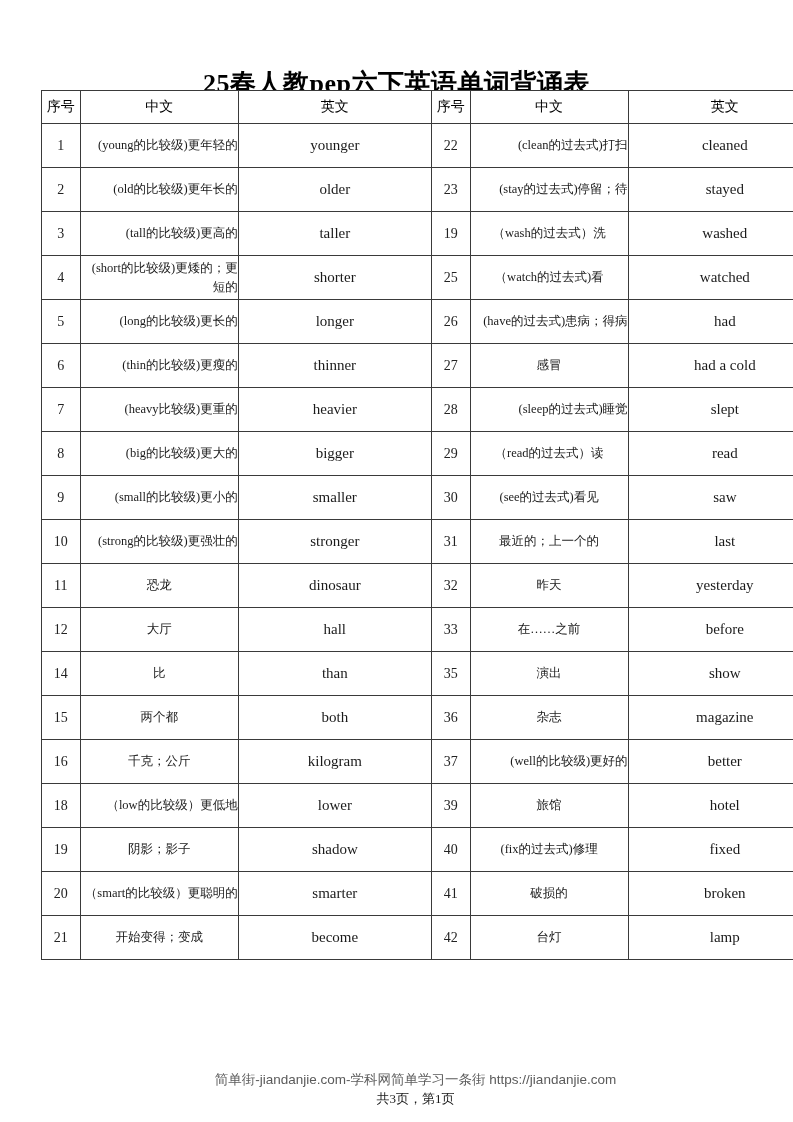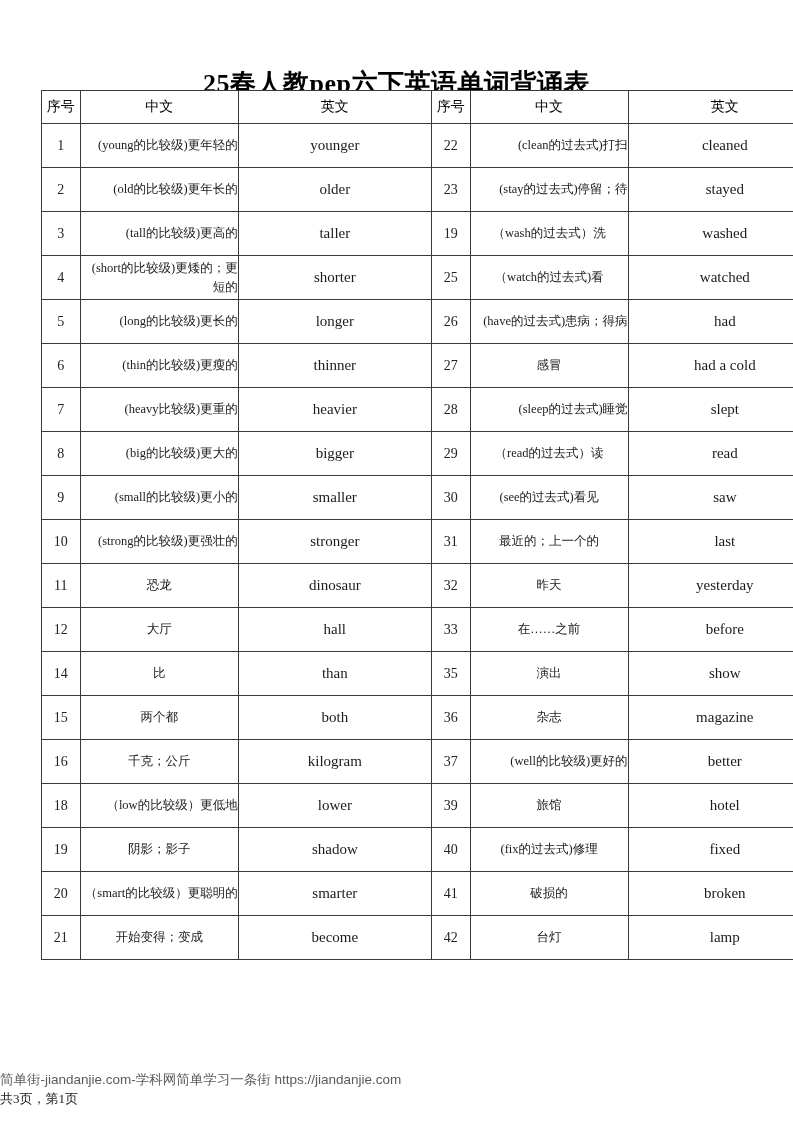--- a/index.html
+++ b/index.html
@@ -96,21 +96,22 @@
     font-size: 15px;
     color: #1a1a1a;
     font-family: "Liberation Serif", "DejaVu Serif", serif;
   }
 
   .footer {
     position: absolute;
     left: 0;
     right: 0;
     top: 1068px;
-    text-align: left;
+    text-align: center;
+    padding-left: 38px;
   }
   .footer .watermark {
     font-size: 13.5px;
     color: #5a5a5a;
     font-family: "Liberation Sans", "DejaVu Sans", sans-serif;
     line-height: 1.25;
   }
   .footer .pageno {
     font-size: 13px;
     color: #1a1a1a;

